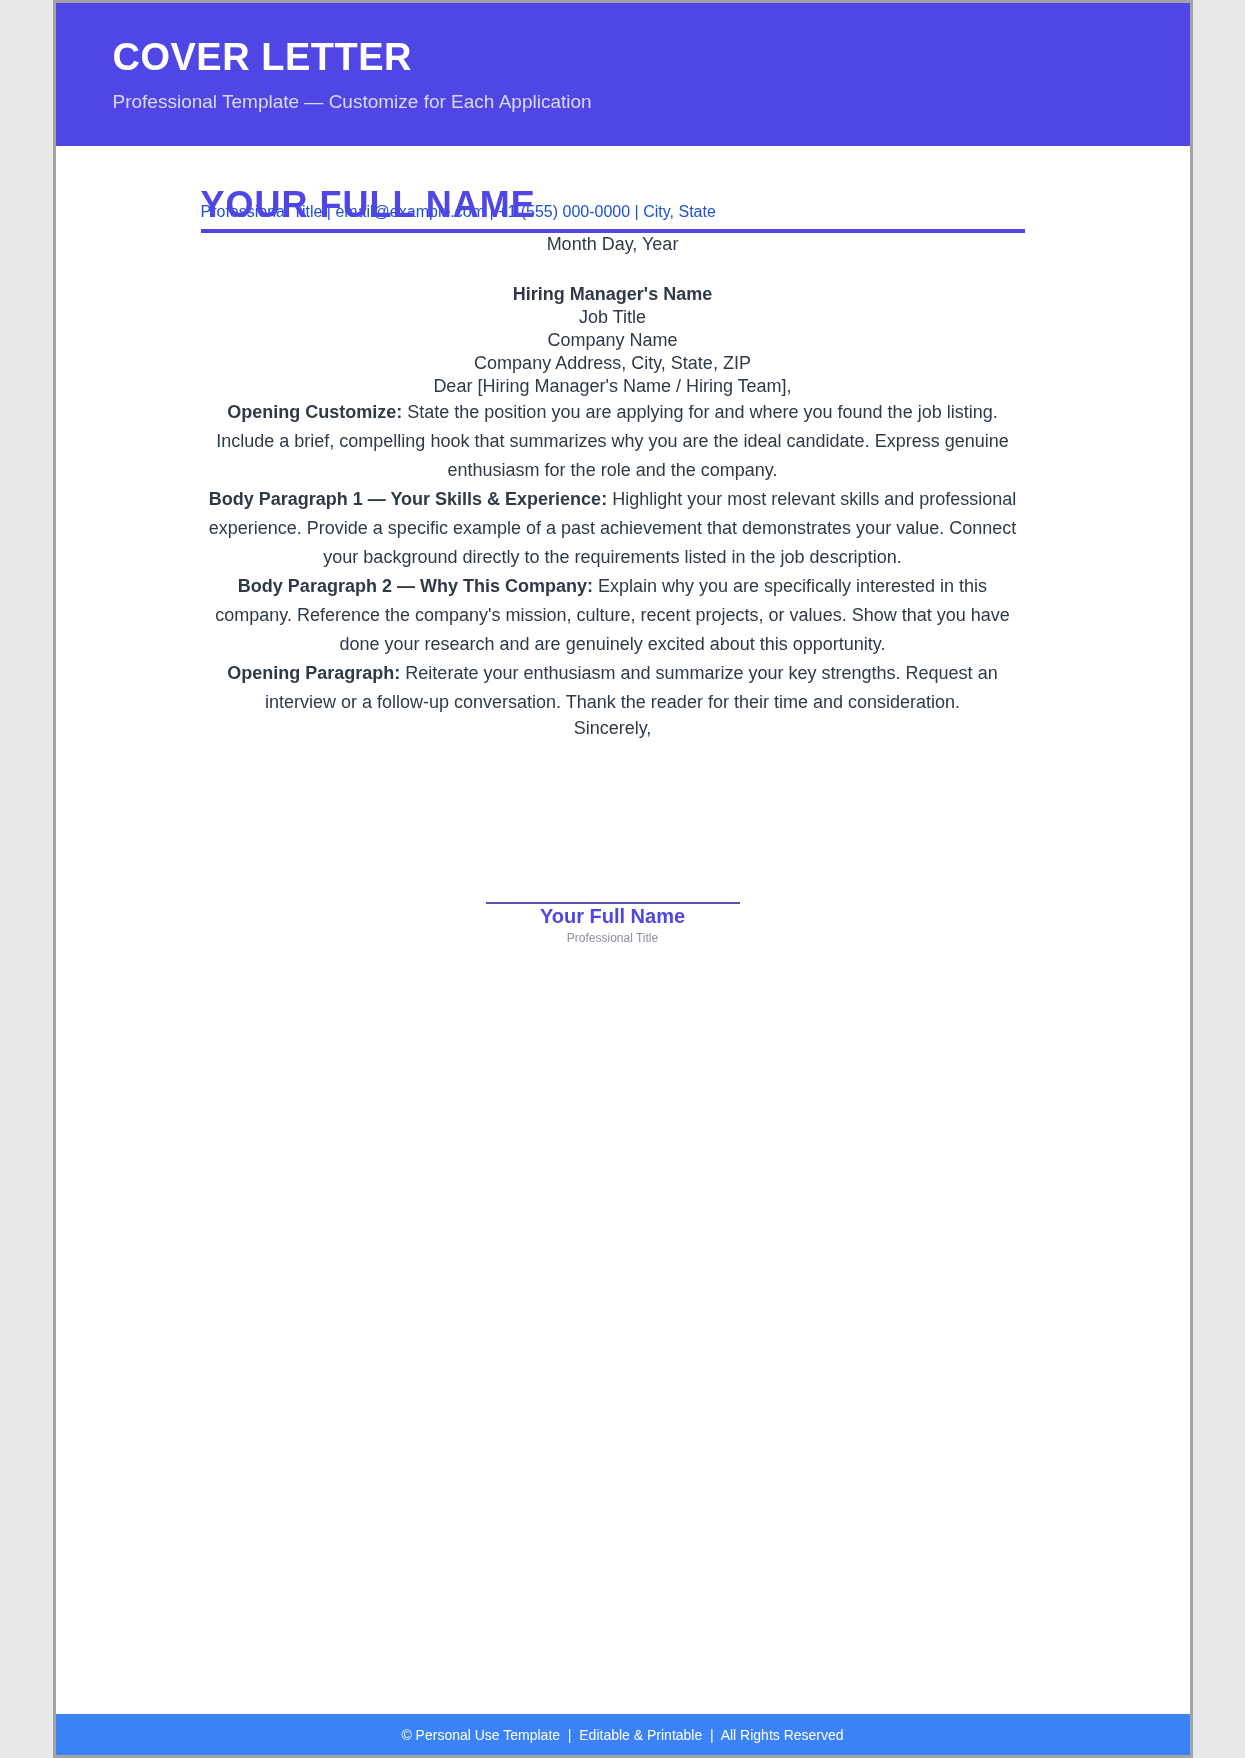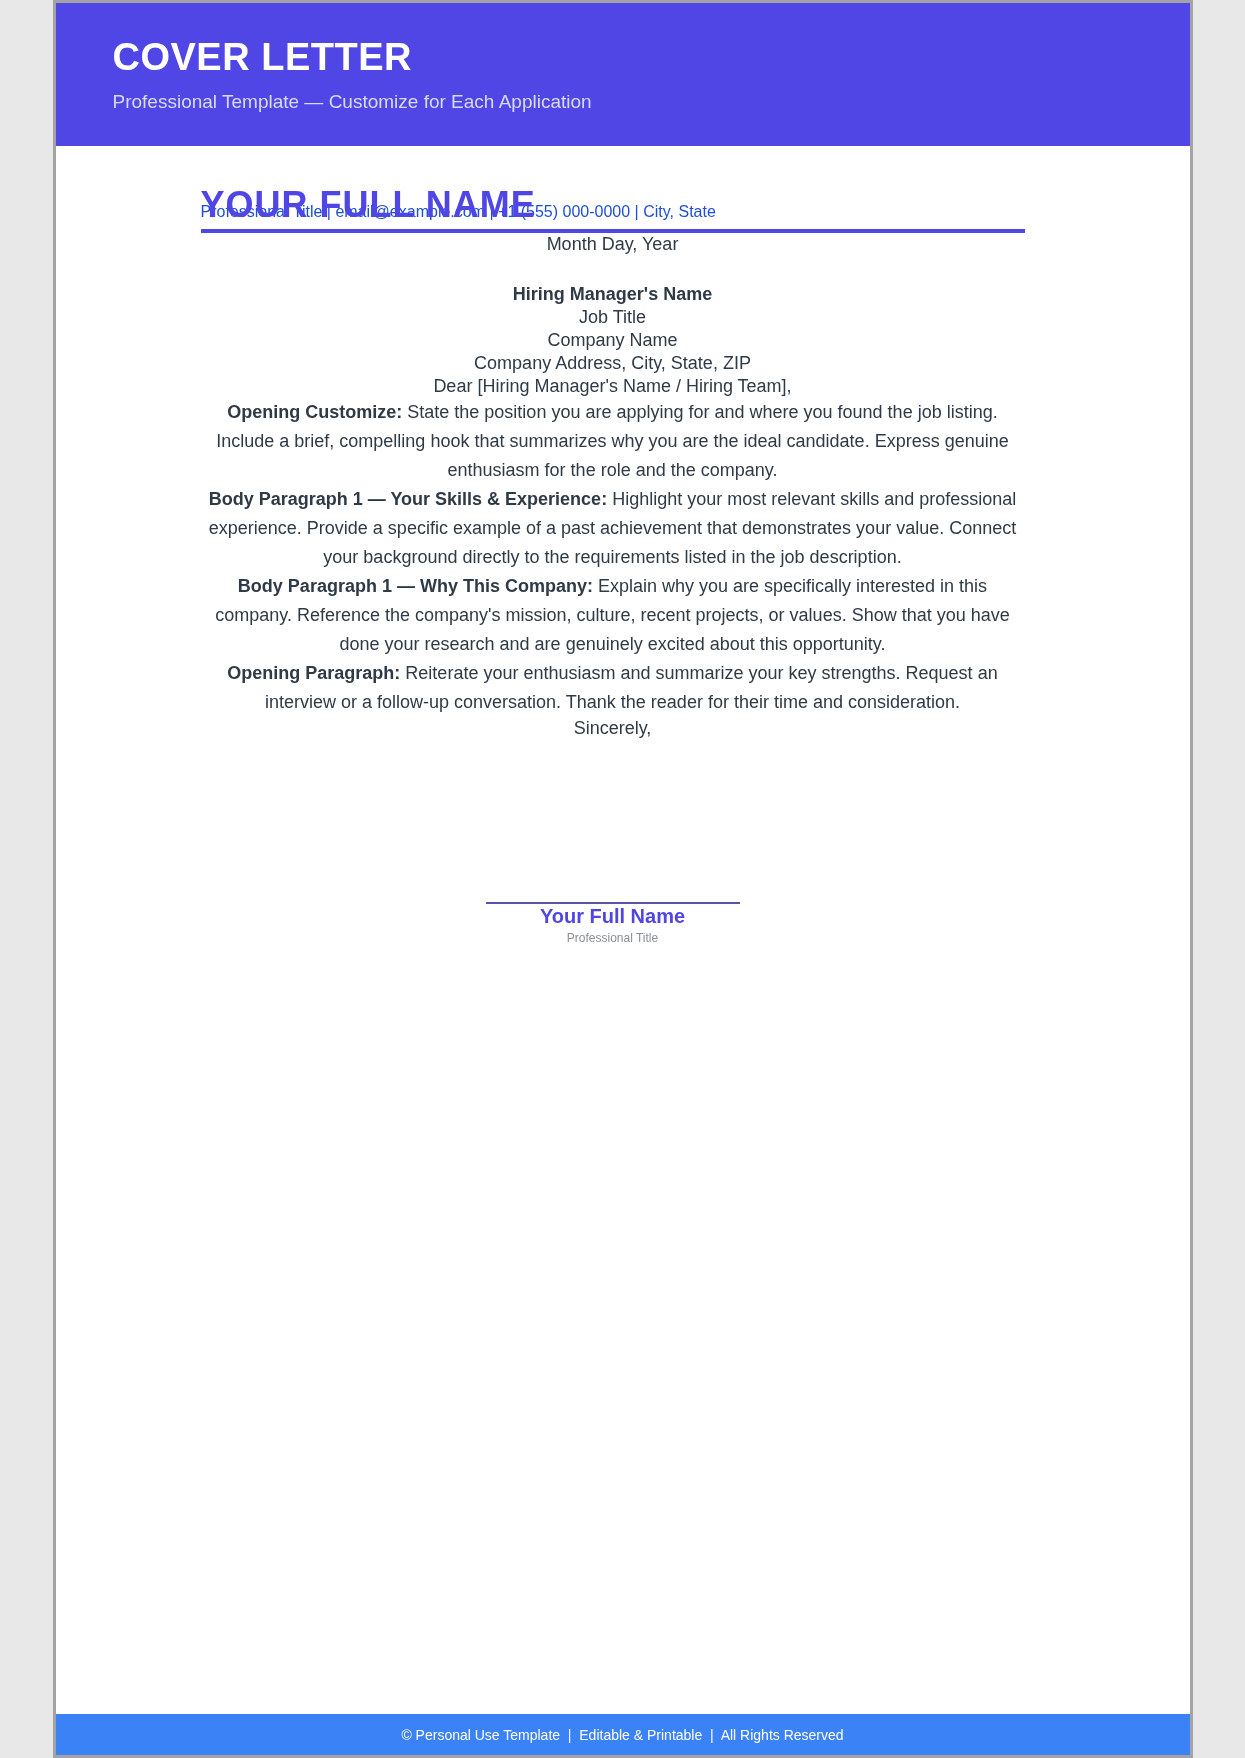--- a/index.html
+++ b/index.html
@@ -149,21 +149,21 @@
       <p class="recipient-company">Company Name</p>
       <p class="recipient-address">Company Address, City, State, ZIP</p>
     </div>
 
     <p class="salutation">Dear [Hiring Manager's Name / Hiring Team],</p>
 
     <p class="para"><strong>Opening Customize:</strong><span> State the position you are applying for and where you found the job listing. Include a brief, compelling hook that summarizes why you are the ideal candidate. Express genuine enthusiasm for the role and the company.</span></p>
 
     <p class="para"><strong>Body Paragraph 1 — Your Skills &amp; Experience:</strong><span> Highlight your most relevant skills and professional experience. Provide a specific example of a past achievement that demonstrates your value. Connect your background directly to the requirements listed in the job description.</span></p>
 
-    <p class="para"><strong>Body Paragraph 1 — Why This Company:</strong><span> Explain why you are specifically interested in this company. Reference the company's mission, culture, recent projects, or values. Show that you have done your research and are genuinely excited about this opportunity.</span></p>
+    <p class="para"><strong>Body Paragraph 2 — Why This Company:</strong><span> Explain why you are specifically interested in this company. Reference the company's mission, culture, recent projects, or values. Show that you have done your research and are genuinely excited about this opportunity.</span></p>
 
     <p class="para"><strong>Opening Paragraph:</strong><span> Reiterate your enthusiasm and summarize your key strengths. Request an interview or a follow-up conversation. Thank the reader for their time and consideration.</span></p>
 
     <p class="valediction">Sincerely,</p>
 
     <div class="sig-line"></div>
     <p class="sig-name">Your Full Name</p>
     <p class="sig-title">Professional Title</p>
 
   </section>

